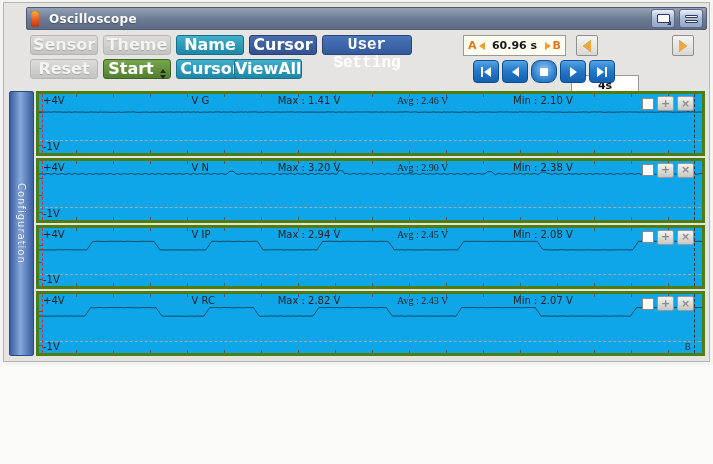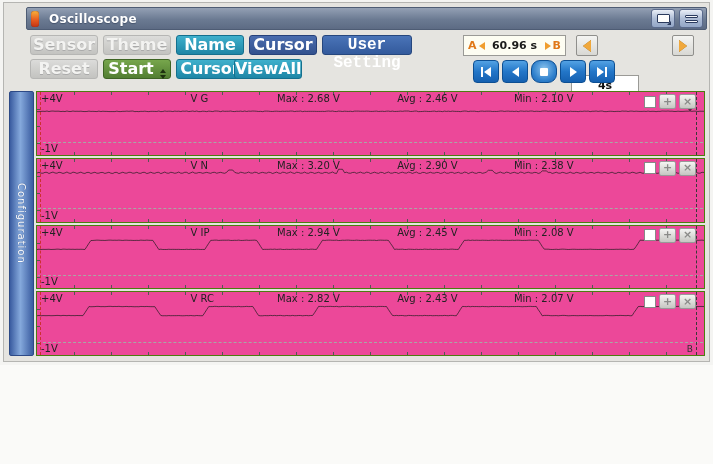--- a/index.html
+++ b/index.html
@@ -63,35 +63,35 @@
   .vb { width:2px; height:10px; background:#fff; }
   .sq { width:8px; height:8px; background:#fff; border-radius:1px; }
 
   
   .channels { position:absolute; left:5px; right:4px; top:88px; bottom:5px; display:flex; }
   .sidebar { width:25px; border:1px solid #2d4a86; border-radius:2px;
     background:linear-gradient(90deg,#3a5ca0,#85a9dc 45%,#3a5ca0);
     display:flex; align-items:center; justify-content:center; cursor:pointer; }
   .sidebar span { writing-mode:vertical-rl; color:#fff; font-size:10px; letter-spacing:1px; text-shadow:0 0 1px #23407a; }
   .stack { flex:1; display:flex; flex-direction:column; gap:2px; margin-left:2px; }
-  .panel { position:relative; flex:1; background:#ec4899; border:1px solid #4d7c0f; overflow:hidden; }
+  .panel { position:relative; flex:1; background:#0ea5e9; border:3px solid #4d7c0f; overflow:hidden; }
   .wave { position:absolute; left:0; top:0; width:100%; height:100%; }
   .ticks { position:absolute; left:1px; right:1px; height:3px;
     background:repeating-linear-gradient(90deg,transparent 0 36px,#555 36px 37px); }
   .ticks.top { top:0; } .ticks.bot { bottom:0; }
   .vticks { position:absolute; top:1px; bottom:1px; left:0; width:3px;
     background:repeating-linear-gradient(180deg,transparent 0 16px,#555 16px 17px); }
   .zeroline { position:absolute; left:1px; right:1px; top:79%; border-top:1px dashed #a8a8a4; }
   .cursor-a { position:absolute; left:3px; top:0; bottom:0; border-left:1px dashed #cc3030; }
   .cursor-b { position:absolute; right:7px; top:0; bottom:0; border-left:1px dashed #3a3a38; }
   .ylab { position:absolute; font-size:10px; color:#222; left:4px; }
   .ylab.top { top:1px; } .ylab.bot { bottom:1px; }
   .chname { position:absolute; top:1px; left:23%; font-size:10px; color:#222; }
   .stat { position:absolute; top:1px; font-size:10px; color:#222; }
-  .stat.max { left:36%; } .stat.avg { left:54%; } .stat.min { left:71.5%; }
+  .stat.max { left:36%; } .stat.avg { left:54%;font-family:Liberation Serif, serif; } .stat.min { left:71.5%; }
   .cctrl { position:absolute; top:2px; right:8px; display:flex; align-items:center; gap:3px; }
   .cb { width:12px; height:12px; background:#fff; border:1px solid #888; cursor:pointer; }
   .mini { width:17px; height:15px; border:1px solid #999; border-radius:2px;
     background:linear-gradient(#f4f4f2,#c6c6c2); color:#8a8a88; font-size:11px; font-weight:bold;
     line-height:12px; text-align:center; padding:0; cursor:pointer; font-family:"DejaVu Sans",sans-serif; }
   .blabel { position:absolute; right:11px; bottom:1px; font-size:9px; color:#333; }
 </style>
 </head>
 <body>
 
@@ -178,21 +178,21 @@
               <path d="M654 18.412525090594528 L654 25.412525090594528 M651.5 21.912525090594528 L654 25.412525090594528 L656.5 21.912525090594528" fill="none" stroke="#222" stroke-width="1"></path>
             </svg>
           <div class="ticks top"></div>
           <div class="ticks bot"></div>
           <div class="vticks"></div>
           <div class="zeroline"></div>
           <div class="cursor-a"></div>
           <div class="cursor-b"></div>
           <span class="ylab top">+4V</span>
           <span class="chname">V G</span>
-          <span class="stat max">Max : 2.68 V</span>
+          <span class="stat max">Max : 1.41 V</span>
           <span class="stat avg">Avg : 2.46 V</span>
           <span class="stat min">Min : 2.10 V</span>
           <span class="ylab bot">-1V</span>
           <div class="cctrl">
             <span class="cb"></span>
             <button class="mini">+</button>
             <button class="mini">×</button>
           </div>
         </div>
 

